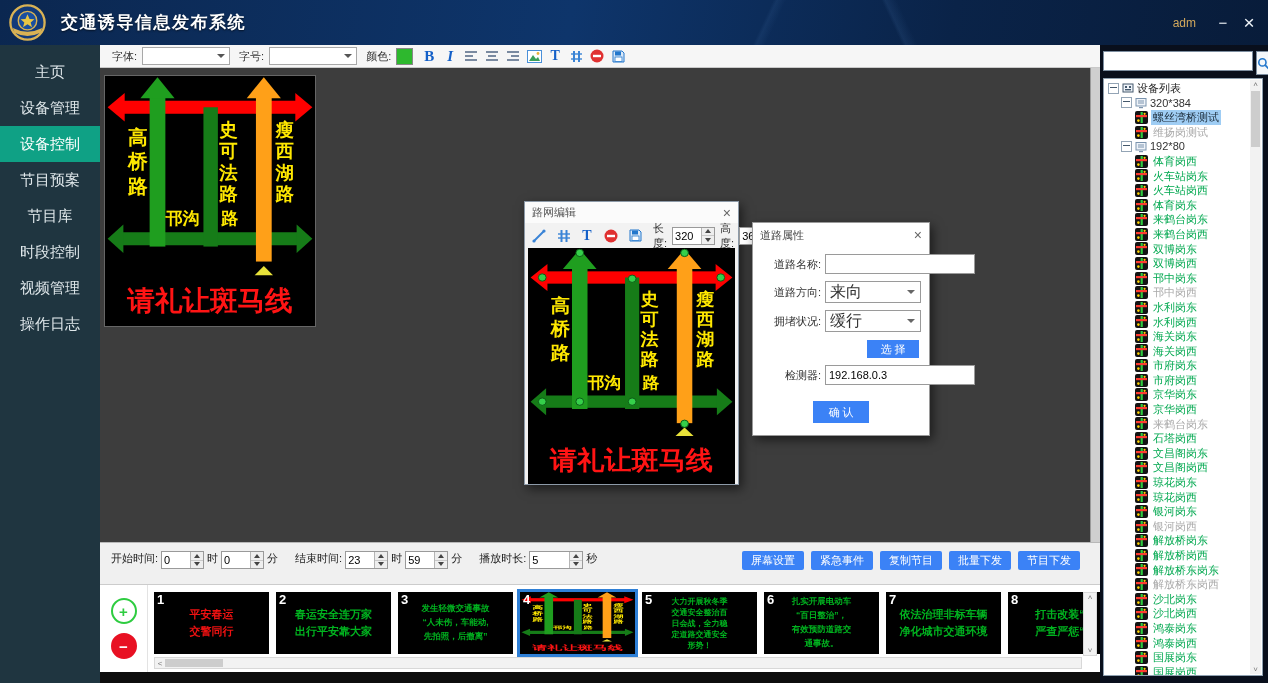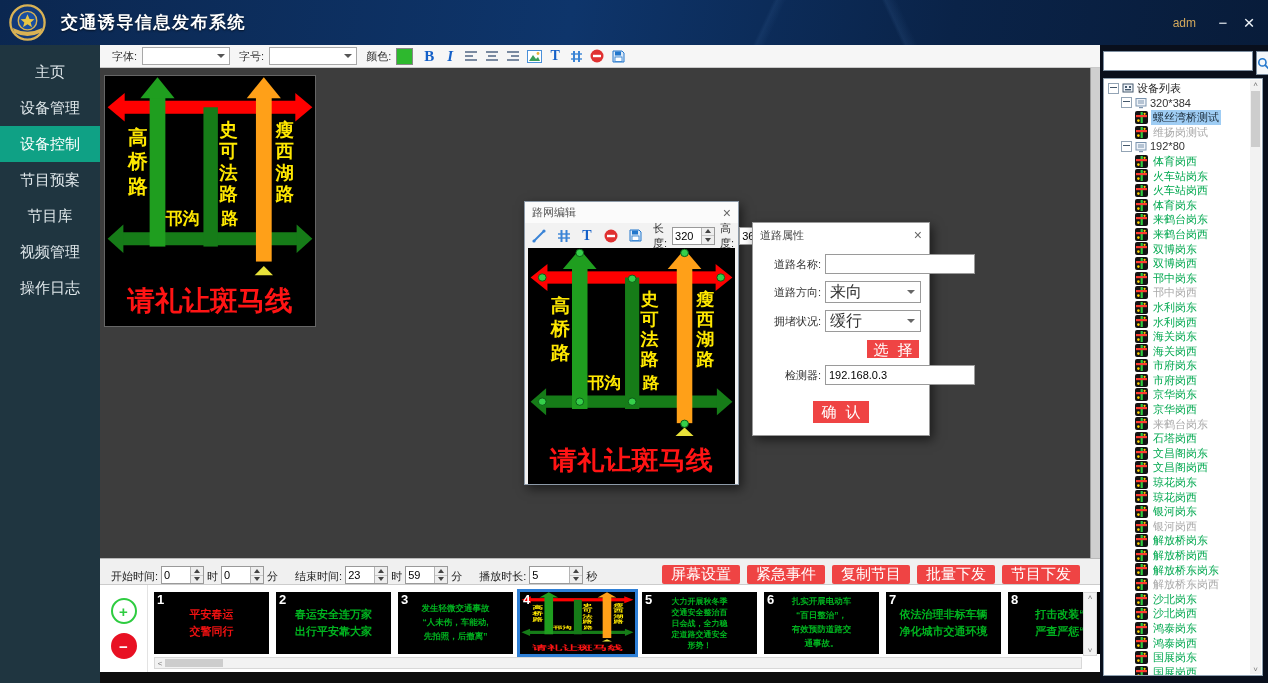--- a/index.html
+++ b/index.html
@@ -58,26 +58,26 @@
   .tri-dn{border:3px solid transparent;border-top:4px solid #444;margin-bottom:-3px}
 
   
   .road-props{left:652px;top:154px;width:176px;height:212px;background:#fff;border:1px solid #9a9a9a}
   .road-props .dlg-title{background:#fff;color:#444;height:24px}
   .rp-row{display:flex;align-items:center;margin:7px 8px 0 8px;font-size:11px;color:#333}
   .rp-row label{width:60px;text-align:right;margin-right:4px;flex:0 0 auto}
   .rp-input{flex:1;height:18px;border:1px solid #9a9a9a;font-size:11px;padding:0 3px;font-family:inherit}
   .rp-select{flex:1;height:20px;border:1px solid #9a9a9a;position:relative;font-size:16px;display:flex;align-items:center;padding:0 4px;background:#fff;cursor:pointer}
   .rp-select i{position:absolute;right:5px;top:8px;border:4px solid transparent;border-top-color:#666}
-  .btn{background:#ef4444;color:#fff;border:none;font-size:15px;font-family:Liberation Mono, monospace;cursor:pointer}
+  .btn{background:#3b82f6;color:#fff;border:none;font-size:11px;font-family:Liberation Serif, serif;cursor:pointer}
   .rp-choose{display:block;margin:8px 10px 0 auto;width:52px;height:18px}
   .rp-confirm{display:block;margin:16px auto 0 auto;width:56px;height:22px}
 
   
-  .controls{height:25px;background:#f0f0f0;border-top:1px solid #b8b8b8;display:flex;align-items:flex-end;font-size:11px;color:#222;padding:0 8px}
+  .controls{height:25px;background:#f0f0f0;border-top:1px solid #b8b8b8;display:flex;align-items:flex-start;font-size:11px;color:#222;padding:8px 8px}
   .controls .lbl{margin:0 3px}
   .controls .gap{margin-left:14px}
   .action-btn{height:19px;padding:0 9px;margin-left:7px;border-radius:2px}
   .actions{margin-left:auto;margin-right:12px;display:flex}
 
   
   .thumbs{height:87px;background:#fff;border-top:1px solid #cccccc;display:flex;position:relative}
   .thumb-ops{width:47px;display:flex;flex-direction:column;align-items:center;justify-content:center;gap:9px;border-right:1px solid #e3e3e3}
   .op-add{width:22px;height:22px;border-radius:50%;border:2px solid #2ecc40;color:#2ecc40;display:flex;align-items:center;justify-content:center;font-size:15px;font-weight:bold;cursor:pointer}
   .op-del{width:22px;height:22px;border-radius:50%;background:#e81123;border:2px solid #e81123;color:#fff;display:flex;align-items:center;justify-content:center;font-size:15px;font-weight:bold;cursor:pointer}
@@ -135,20 +135,21 @@
   </div>
 
   <div class="content">
 
     <div class="sidebar" id="sidebar-list">
         <div class="side-item">主页</div>
         <div class="side-item">设备管理</div>
         <div class="side-item active">设备控制</div>
         <div class="side-item">节目预案</div>
         <div class="side-item">节目库</div>
+        <div class="side-item">时段控制</div>
         <div class="side-item">视频管理</div>
         <div class="side-item">操作日志</div>
       </div>
 
     <div class="main">
 
       <div class="toolbar">
         <span class="tb-label">字体:</span>
         <span class="combo">
             <i></i>

